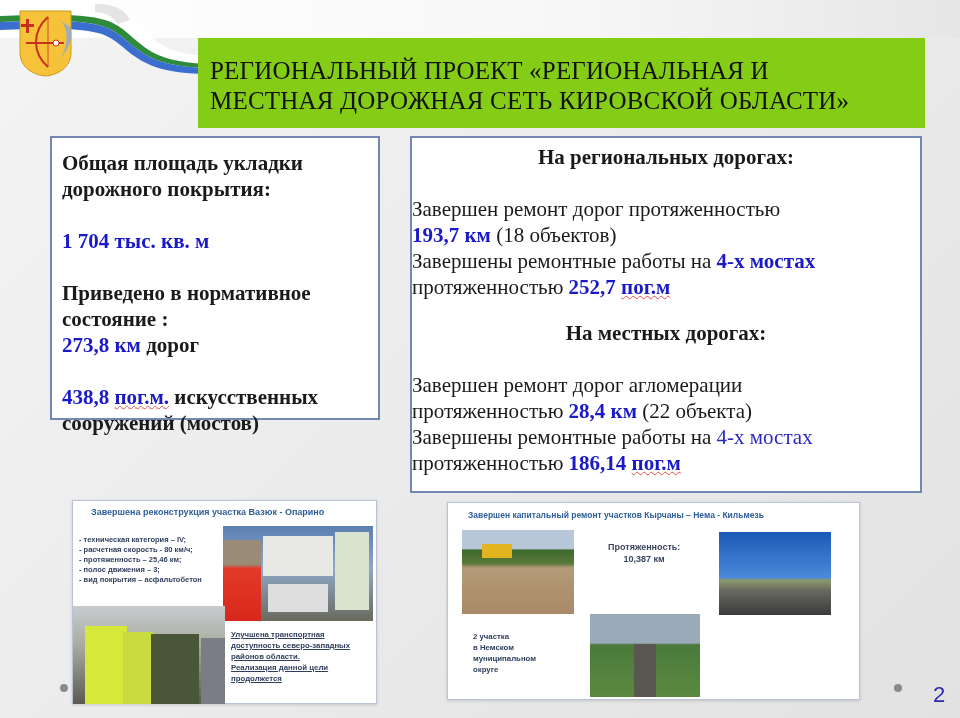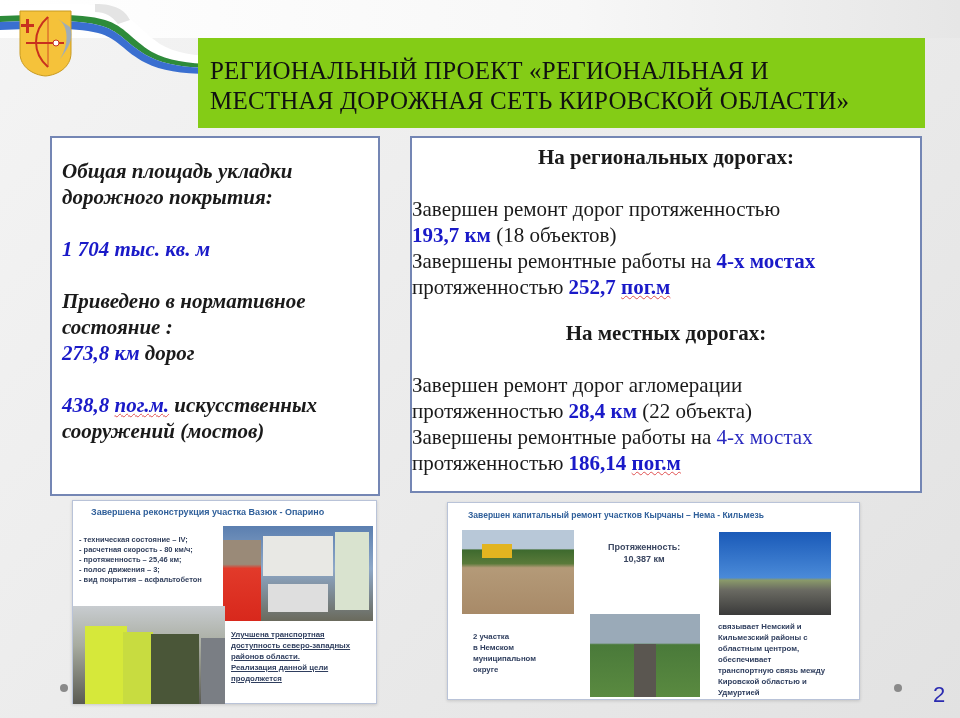--- a/index.html
+++ b/index.html
@@ -23,21 +23,21 @@
     .title {
       position: absolute; left: 12px; top: 18px;
       font-family: "Liberation Serif", "DejaVu Serif", serif;
       font-size: 25px; line-height: 30px; letter-spacing: 0.2px;
       color: #111; text-transform: uppercase; font-weight: normal;
     }
     .panel {
       position: absolute; background: #ffffff;
       border: 2px solid #7486b4;
     }
-    .panel-left { left: 50px; top: 136px; width: 330px; height: 360px; padding: 20px 10px; font-style: italic; }
+    .panel-left { left: 50px; top: 136px; width: 330px; height: 284px; padding: 12px 10px; }
     .panel-right { left: 410px; top: 136px; width: 512px; height: 357px; padding: 6px 0; }
     .p-bold { font-weight: bold; font-size: 21px; line-height: 26px; color: #1a1a1a; }
     .p-blue { color: #1a1ac8; font-weight: bold; }
     .p-reg { font-size: 21px; line-height: 26px; }
     .underline-wavy { text-decoration: underline; text-decoration-color: #e05050; text-decoration-style: wavy; text-decoration-thickness: 1px; }
     .gap { height: 26px; }
     .center { text-align: center; }
     .blue-plain { color: #2a2ac0; }
 
     .photo-panel {
@@ -132,21 +132,21 @@
   </div>
   <div class="p-reg">
     <span>протяженностью </span><span class="p-blue">186,14</span>
     <span class="p-blue underline-wavy">пог.м</span>
   </div>
 </div>
 
 <div class="photo-panel pp1">
   <div class="pp-title" style="left:18px; top:6px;">Завершена реконструкция участка Вазюк - Опарино</div>
   <div class="pp-list" style="left:6px; top:34px;">
-    <div>- техническая состояние – IV;</div>
+    <div>- техническая категория – IV;</div>
     <div>- расчетная скорость - 80 км/ч;</div>
     <div>- протяженность – 25,46 км;</div>
     <div>- полос движения – 3;</div>
     <div>-  вид покрытия – асфальтобетон</div>
   </div>
 
   <div class="img" style="left:150px; top:25px; width:150px; height:95px; background:linear-gradient(180deg,#5b7fb0 0%,#8ea8c8 45%,#6a6a5c 100%);">
     <div style="position:absolute; left:40px; top:10px; width:70px; height:40px; background:#e8e8e4;"></div>
     <div style="position:absolute; left:112px; top:6px; width:34px; height:78px; background:#d9e3cf;"></div>
     <div style="position:absolute; left:45px; top:58px; width:60px; height:28px; background:#dedede;"></div>
@@ -183,26 +183,17 @@
   <div class="pp-text" style="left:25px; top:128px;">
     <div>2 участка</div>
     <div>в Немском</div>
     <div>муниципальном</div>
     <div>округе</div>
   </div>
 
   <div class="img" style="left:142px; top:111px; width:110px; height:83px; background:linear-gradient(180deg,#9aaab8 0%,#9aaab8 35%,#4a7a3a 37%,#5a8a40 100%);">
     <div style="position:absolute; left:44px; top:30px; width:22px; height:53px; background:#5a5650;"></div>
   </div>
-  <div class="pp-text" style="left:270px; top:118px;">
-    <div>связывает Немский и</div>
-    <div>Кильмезский районы с</div>
-    <div>областным центром,</div>
-    <div>обеспечивает</div>
-    <div>транспортную связь между</div>
-    <div>Кировской областью и</div>
-    <div>Удмуртией</div>
-  </div>
 </div>
 
 <div class="dot" style="left:60px; top:684px;"></div>
 <div class="dot" style="left:894px; top:684px;"></div>
 <div class="page-num">2</div>
 
 </body></html>

